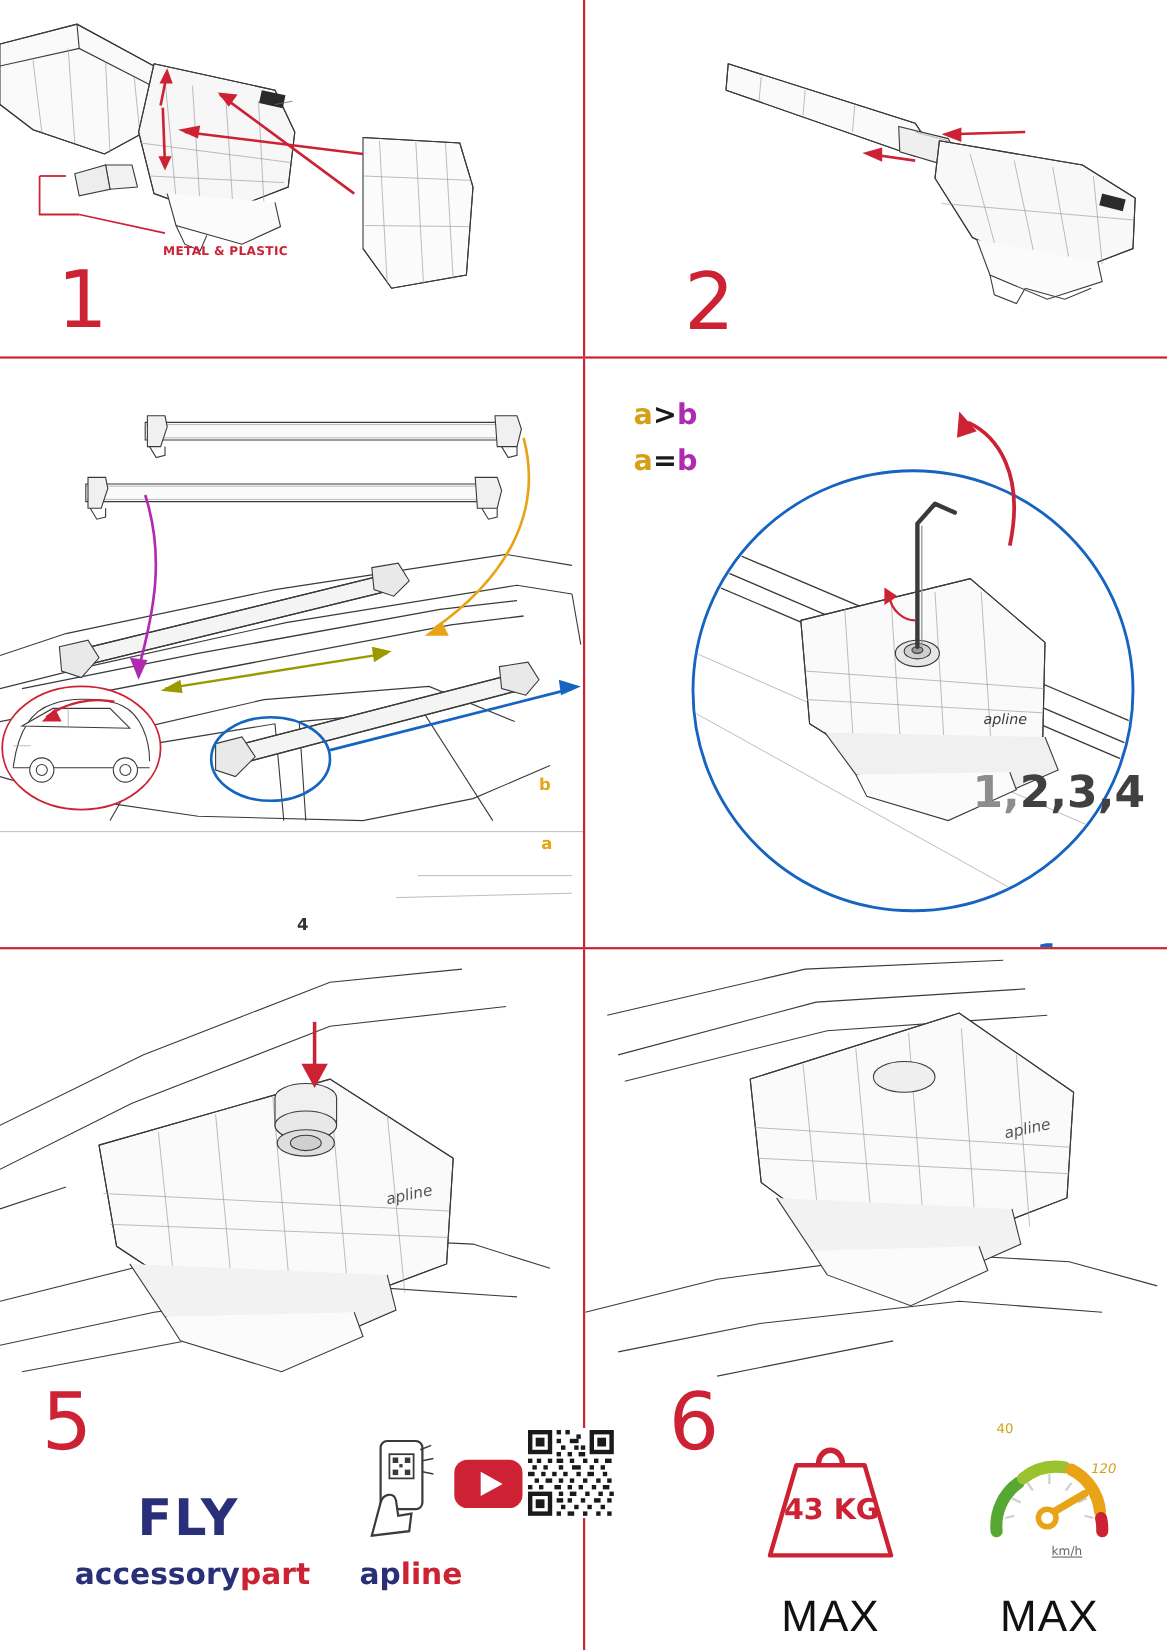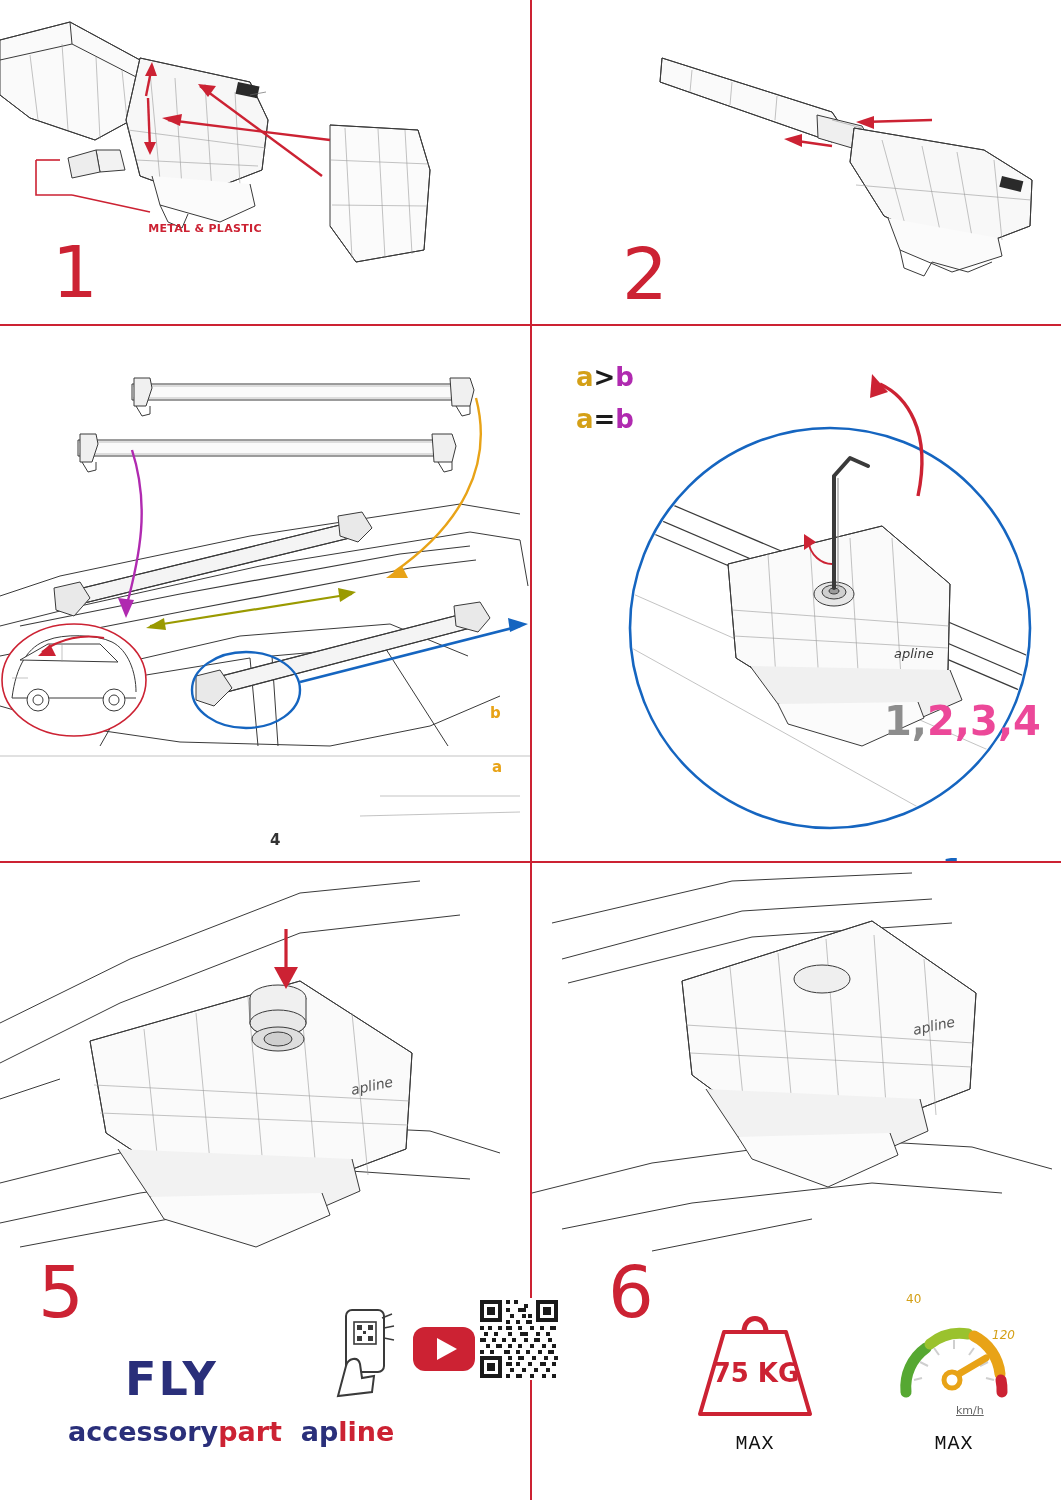--- a/index.html
+++ b/index.html
@@ -84,21 +84,21 @@
   }
   .lbl-orange { color: #e8a317; }
   .seq-1234 {
     position: absolute;
     font-family: "DejaVu Sans", sans-serif;
     font-weight: bold;
     font-size: 40px;
     letter-spacing: 0px;
   }
   .seq-gray { color: #8d8d8d; }
-  .seq-blue { color: #ec4899; }
+  .seq-blue { color: #404040; }
   .circ-num {
     position: absolute;
     font-family: "DejaVu Sans", sans-serif;
     font-weight: bold;
     font-size: 28px;
     color: #1565c0;
   }
   .bar-num {
     position: absolute;
     font-family: "DejaVu Sans", sans-serif;
@@ -118,29 +118,30 @@
   .brand-line {
     position: absolute;
     font-family: "DejaVu Sans", sans-serif;
     font-weight: bold;
     font-size: 27px;
     letter-spacing: 0px;
     white-space: nowrap;
   }
   .brand-accessory { color: #2a2f7a; }
   .brand-part { color: #cc2233; }
-  .brand-ap { color: #2a2f7a; }
+  .brand-ap { color: #2a2f7a; margin-left: 26px; }
   .brand-line2 { color: #cc2233; margin-top: 41px; }
   .max-word {
     position: absolute;
-    font-family: Liberation Mono, monospace;
+    font-family: Liberation Sans, sans-serif;
     font-weight: normal;
-    font-size: 20px;
+    font-size: 40px;
     color: #111;
     letter-spacing: 1px;
+    margin-top: 16px;
   }
   .weight-text {
     position: absolute;
     font-family: "DejaVu Sans", sans-serif;
     font-weight: bold;
     font-size: 26px;
     color: #cc2233;
   }
   .gauge-num {
     position: absolute;
@@ -691,21 +692,21 @@
   </div>
 
   <div class="step-num big-num" style="left:608px; top:1256px;">6</div>
 
   <div class="panel" style="left:690px; top:1298px; width:130px; height:120px;">
     <svg width="130" height="120" viewBox="0 0 130 120">
       <path d="M34 34 L96 34 L120 116 L10 116 Z" fill="#ffffff" stroke="#cc2233" stroke-width="4" stroke-linejoin="round"></path>
       <path d="M54 34 C 54 16, 76 16, 76 34" fill="none" stroke="#cc2233" stroke-width="5"></path>
     </svg>
   </div>
-  <div class="weight-text" style="left:704px; top:1358px; width:104px; text-align:center;">75 KG</div>
+  <div class="weight-text" style="left:704px; top:1358px; width:104px; text-align:center;">43 KG</div>
   <div class="max-word" style="left:690px; top:1432px; width:130px; text-align:center;">MAX</div>
 
   <div class="panel" style="left:890px; top:1300px; width:128px; height:124px;">
     <svg width="128" height="124" viewBox="0 0 128 124">
       <path d="M16 92 A 48 48 0 0 1 36 48" fill="none" stroke="#56a832" stroke-width="11" stroke-linecap="round"></path>
       <path d="M40 44 A 48 48 0 0 1 78 34" fill="none" stroke="#9ac22e" stroke-width="11" stroke-linecap="round"></path>
       <path d="M84 36 A 48 48 0 0 1 110 74" fill="none" stroke="#e8a317" stroke-width="11" stroke-linecap="round"></path>
       <path d="M111 80 A 48 48 0 0 1 112 92" fill="none" stroke="#cc2233" stroke-width="11" stroke-linecap="round"></path>
       <g stroke="#cfcfcf" stroke-width="2">
         <path d="M24 80 L32 78"></path>

